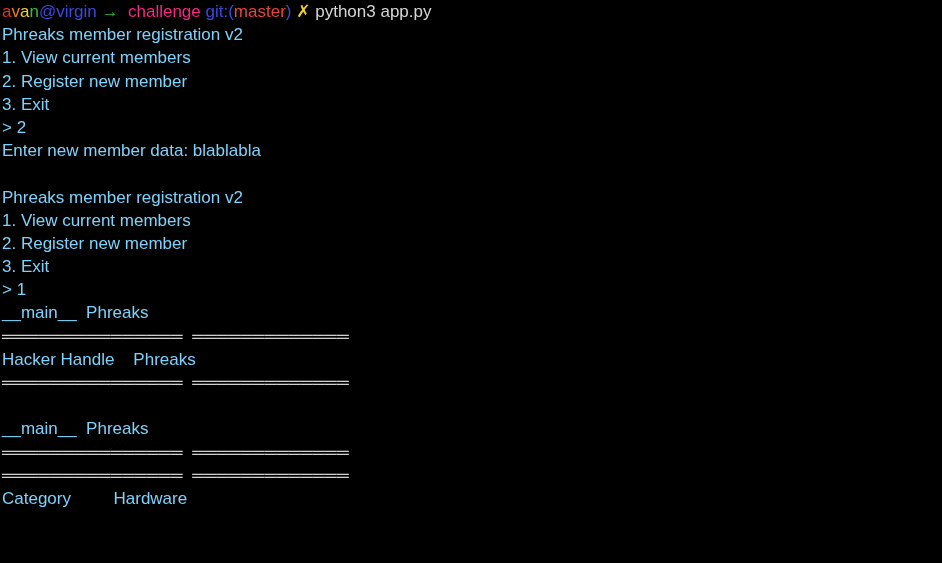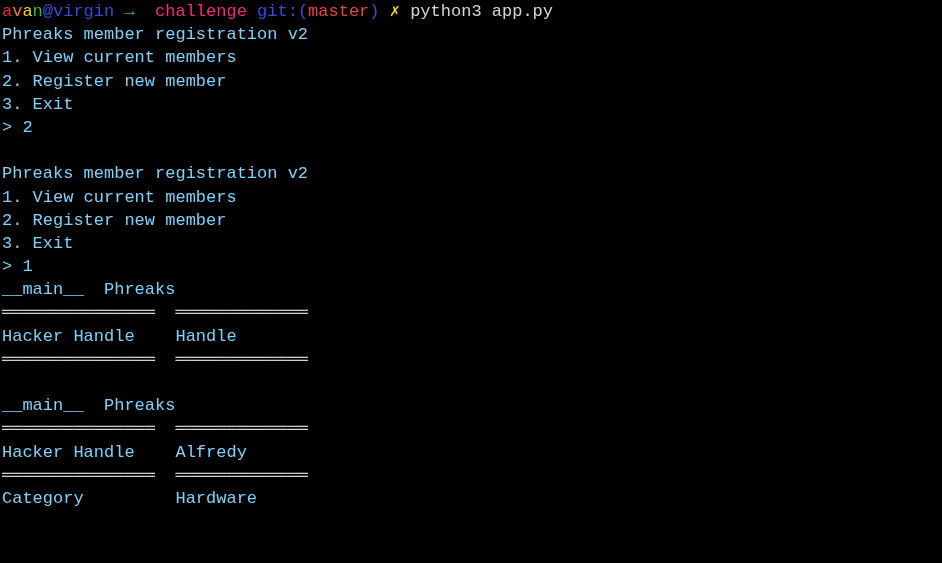--- a/index.html
+++ b/index.html
@@ -12,21 +12,21 @@
     width: 942px;
     height: 563px;
     overflow: hidden;
     font-family: "DejaVu Sans Mono", "Liberation Mono", monospace;
   }
   #terminal {
     width: 942px;
     height: 563px;
     background: #000000;
     color: #cfcfcf;
-    font-family: Liberation Mono, monospace;
+    font-family: Liberation Sans, sans-serif;
     font-size: 17px;
     line-height: 23.2px;
     letter-spacing: 0px;
     padding: 0;
     box-sizing: border-box;
     overflow: hidden;
     position: relative;
   }
   .line {
     height: 23.2px;
@@ -57,35 +57,35 @@
 
 <div id="terminal">
 
   <div class="line"><span class="seg c-red">a</span><span class="seg c-orange">v</span><span class="seg c-yellow">a</span><span class="seg c-green">n</span><span class="seg c-blue">@</span><span class="seg c-blue">virgin</span><span class="seg c-out"> </span><span class="seg c-green">→</span><span class="seg c-out">  </span><span class="seg c-magenta">challenge</span><span class="seg c-out"> </span><span class="seg c-blue">git:(</span><span class="seg c-gitred">master</span><span class="seg c-blue">)</span><span class="seg c-out"> </span><span class="seg c-yellow">✗</span><span class="seg c-out"> </span><span class="seg c-white">python3 app.py</span></div>
 
   <div class="line c-out">Phreaks member registration v2</div>
   <div class="line c-out">1. View current members</div>
   <div class="line c-out">2. Register new member</div>
   <div class="line c-out">3. Exit</div>
   <div class="line c-out">&gt; 2</div>
+  <div class="line c-out">Enter new member data: blablabla</div>
 
   <div class="blank"></div>
 
   <div class="line c-out">Phreaks member registration v2</div>
   <div class="line c-out">1. View current members</div>
   <div class="line c-out">2. Register new member</div>
   <div class="line c-out">3. Exit</div>
   <div class="line c-out">&gt; 1</div>
 
   <div class="line c-out">__main__  Phreaks</div>
   <div class="line"><span class="seg c-rule">═══════════════</span><span class="seg">  </span><span class="seg c-rule">═════════════</span></div>
-  <div class="line"><span class="seg c-out">Hacker Handle  </span><span class="seg c-out">  </span><span class="seg c-out">Handle</span></div>
+  <div class="line"><span class="seg c-out">Hacker Handle  </span><span class="seg c-out">  </span><span class="seg c-out">Phreaks</span></div>
   <div class="line"><span class="seg c-rule">═══════════════</span><span class="seg">  </span><span class="seg c-rule">═════════════</span></div>
 
   <div class="blank"></div>
 
   <div class="line c-out">__main__  Phreaks</div>
   <div class="line"><span class="seg c-rule">═══════════════</span><span class="seg">  </span><span class="seg c-rule">═════════════</span></div>
-  <div class="line"><span class="seg c-out">Hacker Handle  </span><span class="seg c-out">  </span><span class="seg c-out">Alfredy</span></div>
   <div class="line"><span class="seg c-rule">═══════════════</span><span class="seg">  </span><span class="seg c-rule">═════════════</span></div>
   <div class="line"><span class="seg c-out">Category       </span><span class="seg c-out">  </span><span class="seg c-out">Hardware</span></div>
 
 </div>
 
 </body></html>

